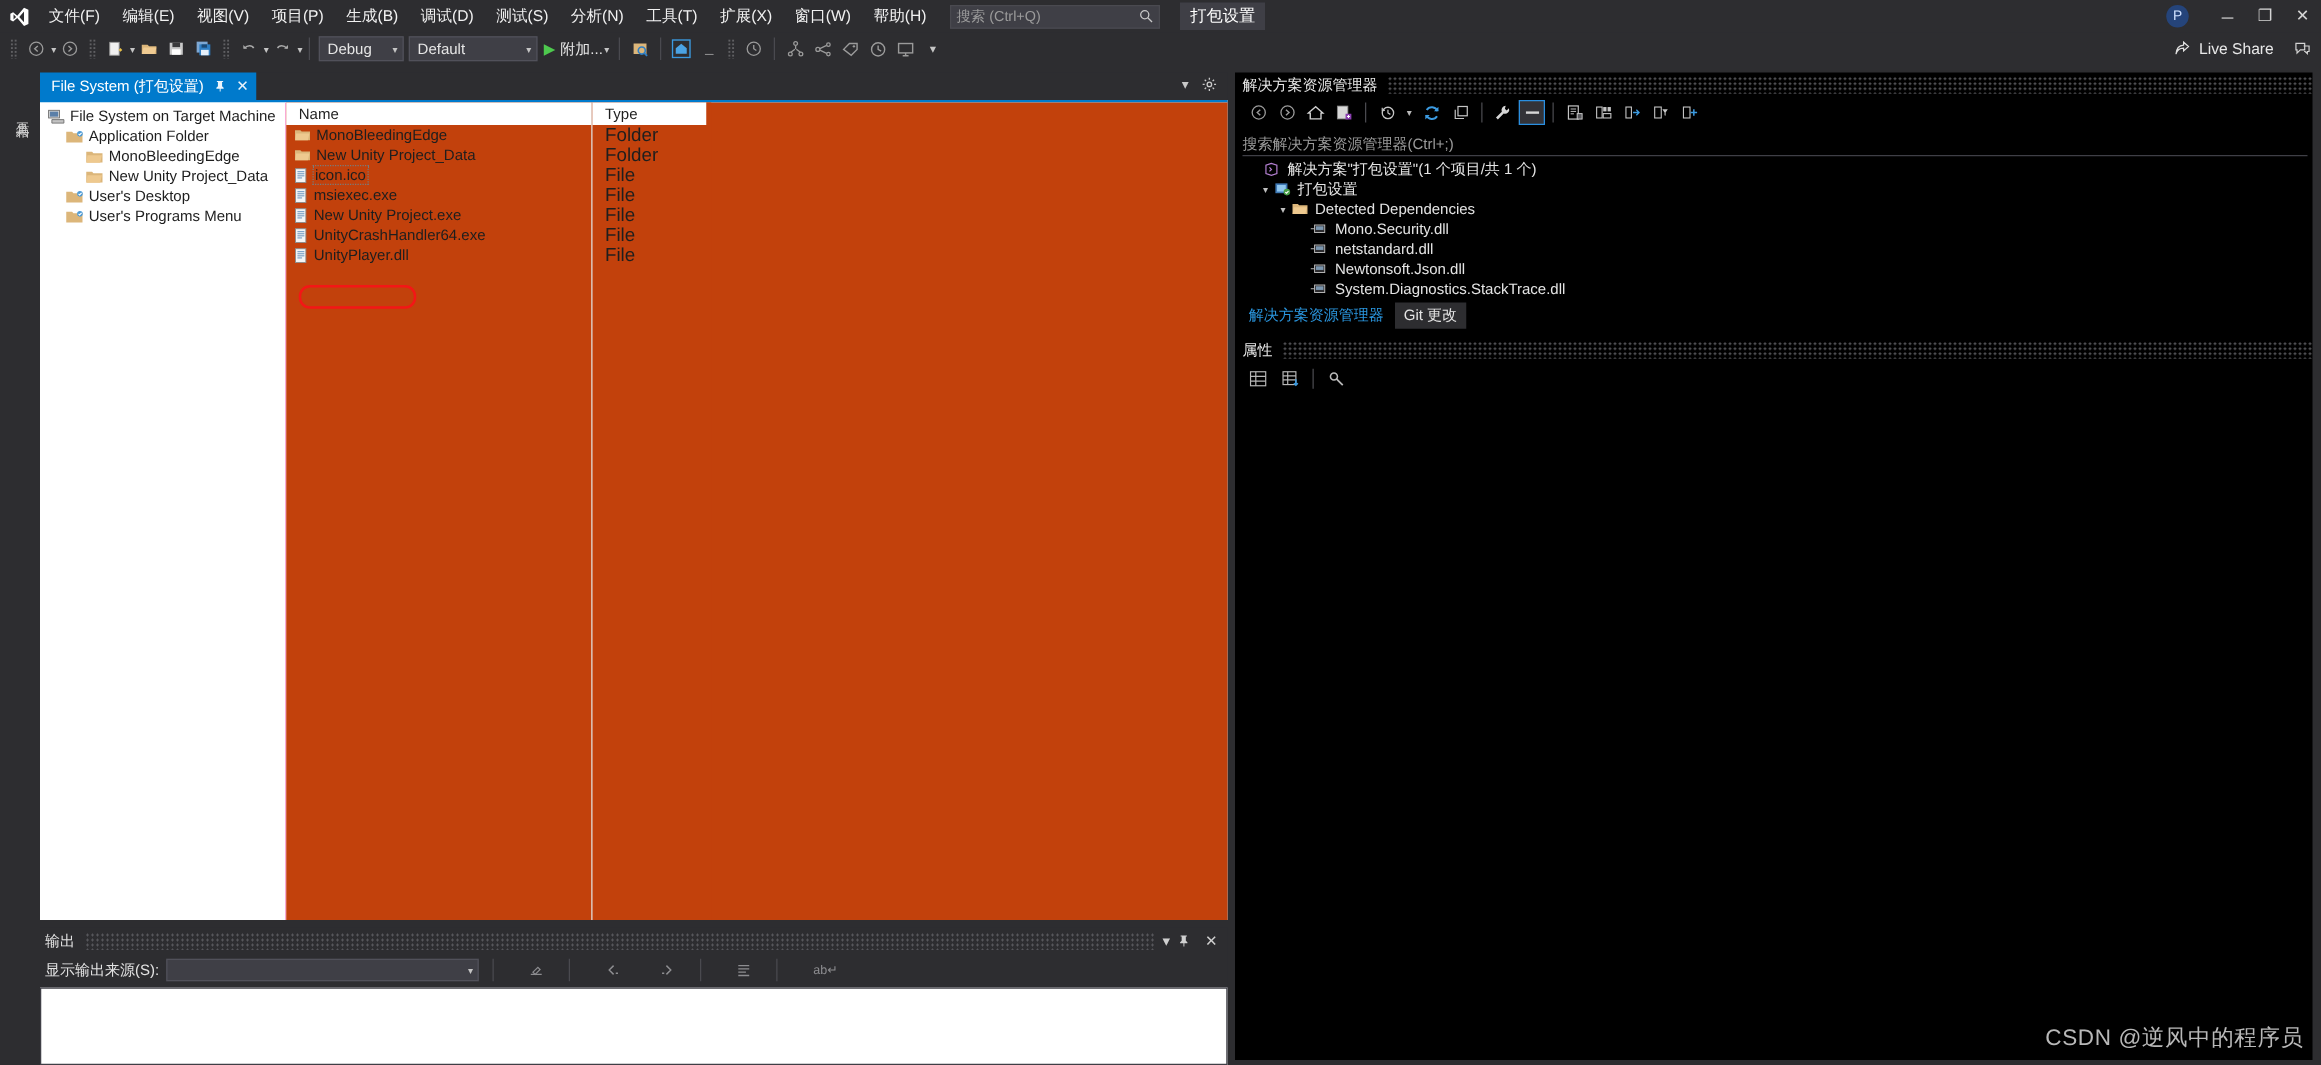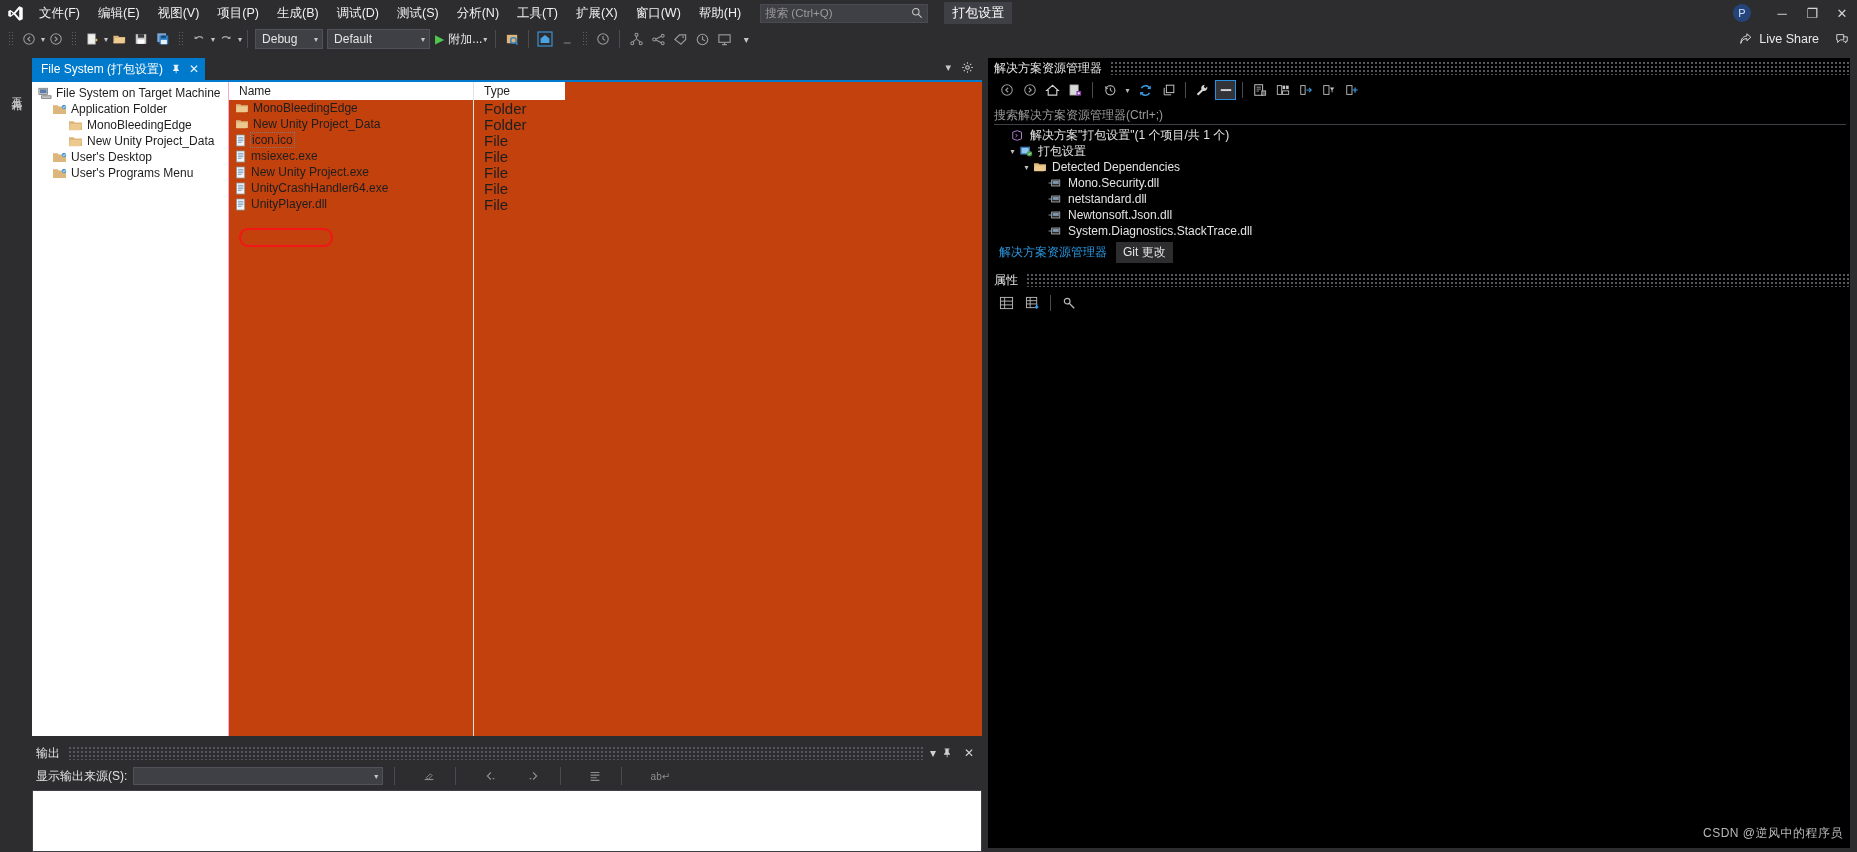--- a/index.html
+++ b/index.html
@@ -233,21 +233,21 @@
   }
   .prop-ico {
     width: 20px; height: 20px; display: flex; align-items: center;
     justify-content: center; color: #b9b9b9; font-size: 12px;
   }
   .prop-sep { width: 1px; height: 16px; background: #4a4a4f; margin: 0 2px; }
 
   
   .watermark {
     position: absolute; right: 14px; bottom: 10px;
-    color: #b8b8b8; font-size: 12px; letter-spacing: .5px;
+    color: #b8b8b8; font-size: 18px; letter-spacing: .5px;
   }
 
   svg { display: block; }
 </style>
 </head>
 <body>
 
 <div class="titlebar">
   <div class="vs-logo">
     <svg width="17" height="17" viewBox="0 0 16 16">

